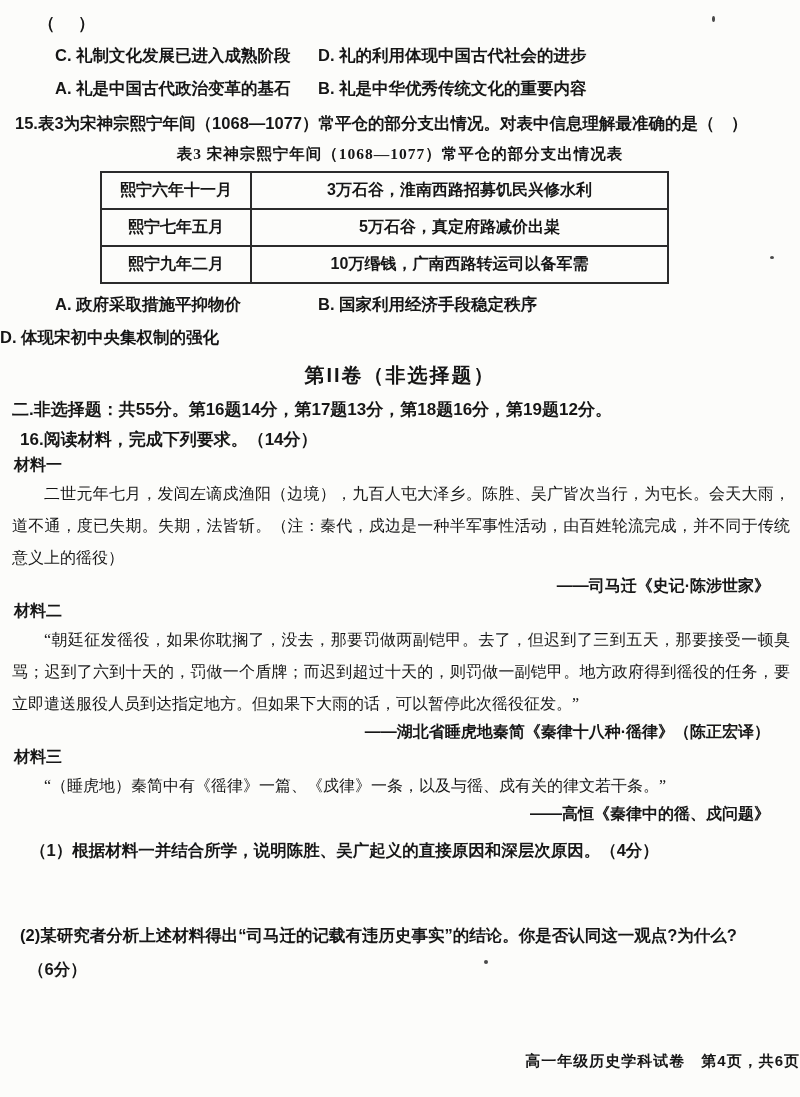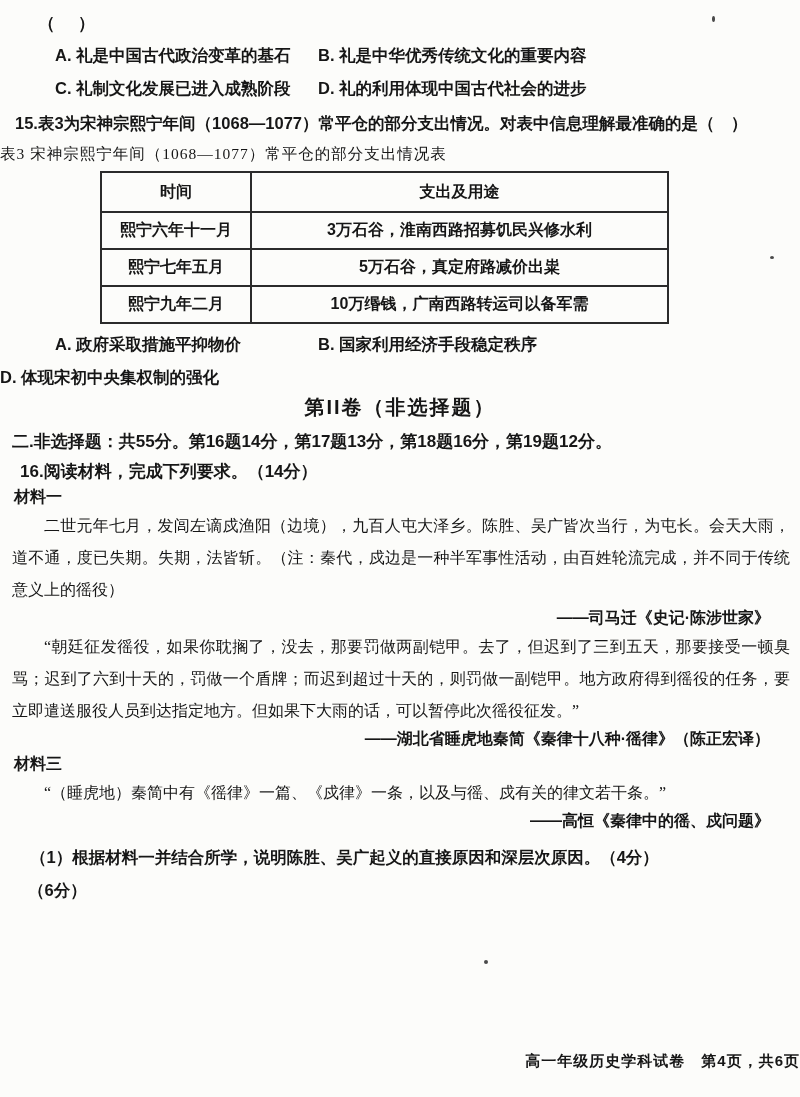--- a/index.html
+++ b/index.html
@@ -7,28 +7,28 @@
   .page{
     position:relative;width:800px;height:1097px;background:#fcfcfa;
     color:#161616;font-family:"Liberation Sans","DejaVu Sans",sans-serif;
     overflow:hidden;
   }
   .paren{margin:12px 0 0 38px;font-size:17px;font-weight:700;letter-spacing:3px;}
   .optrow{display:flex;margin-top:8px;font-size:16.5px;font-weight:700;line-height:1.5;}
   .optrow .opt-left{margin-left:55px;width:263px;flex:0 0 auto;}
   .optrow .opt-right{flex:1;}
   .stem{margin:10px 18px 0 15px;font-size:16.5px;font-weight:700;line-height:1.5;}
-  .tbl-title{margin-top:9px;font-size:15.5px;font-weight:400;
+  .tbl-title{margin-top:9px;text-align:center;font-size:15.5px;font-weight:700;
     font-family:"Liberation Serif","DejaVu Serif",serif;letter-spacing:1px;}
   table.spend{border-collapse:collapse;margin:6px 0 0 100px;table-layout:fixed;}
   table.spend td{border:2px solid #2b2b2b;text-align:center;vertical-align:middle;
     font-size:16px;font-weight:600;padding:0;}
   table.spend tr.head-row td{height:38px;font-weight:700;}
   table.spend tr.data-row td{height:35px;}
-  .sec-heading{margin-top:4px;text-align:center;font-size:20px;font-weight:700;letter-spacing:2px;}
+  .sec-heading{margin-top:12px;text-align:center;font-size:20px;font-weight:700;letter-spacing:2px;}
   .intro{margin:9px 0 0 12px;font-size:17px;font-weight:700;}
   .q16-title{margin:7px 0 0 20px;font-size:17px;font-weight:700;}
   .mat-label{margin:4px 0 0 14px;font-size:16px;font-weight:700;}
   .mat-text{margin:2px 10px 0 12px;font-size:16px;line-height:2.0;text-indent:2em;
     text-align:justify;font-family:"Liberation Serif","DejaVu Serif",serif;}
   .mat-source{margin:2px 30px 0 0;text-align:right;font-size:16px;font-weight:700;}
   .qline{margin:12px 18px 0 30px;font-size:16.5px;font-weight:700;line-height:1.6;}
   .q2line{margin:58px 8px 0 20px;font-size:16.5px;font-weight:700;line-height:1.7;}
   .q2score{margin:10px 0 0 28px;font-size:16.5px;font-weight:700;}
   .footer{position:absolute;left:0;right:0;bottom:26px;text-align:right;
@@ -39,42 +39,38 @@
   #speck3{left:484px;top:960px;width:4px;height:4px;}
 </style>
 </head>
 <body>
 
 <div class="page">
 
   <div class="paren">（　）</div>
 
   <div class="optrow">
+    <span class="opt-left">C. 礼制文化发展已进入成熟阶段</span>
+    <span class="opt-right">D. 礼的利用体现中国古代社会的进步</span>
+  </div>
+  <div class="optrow">
     <span class="opt-left">A. 礼是中国古代政治变革的基石</span>
     <span class="opt-right">B. 礼是中华优秀传统文化的重要内容</span>
-  </div>
-  <div class="optrow">
-    <span class="opt-left">C. 礼制文化发展已进入成熟阶段</span>
-    <span class="opt-right">D. 礼的利用体现中国古代社会的进步</span>
   </div>
 
   <div class="stem">15.表3为宋神宗熙宁年间（1068—1077）常平仓的部分支出情况。对表中信息理解最准确的是（　）</div>
 
   <div class="tbl-title">表3 宋神宗熙宁年间（1068—1077）常平仓的部分支出情况表</div>
 
   <table class="spend">
     <colgroup>
         <col style="width:150px">
         <col style="width:417px">
       </colgroup>
     <tbody>
-        <tr class="head-row">
-      <td>时间</td>
-      <td>支出及用途</td>
-    </tr>
     <tr class="data-row">
       <td>熙宁六年十一月</td>
       <td>3万石谷，淮南西路招募饥民兴修水利</td>
     </tr>
     <tr class="data-row">
       <td>熙宁七年五月</td>
       <td>5万石谷，真定府路减价出粜</td>
     </tr>
     <tr class="data-row">
       <td>熙宁九年二月</td>
@@ -95,31 +91,33 @@
   <div class="intro">二.非选择题：共55分。第16题14分，第17题13分，第18题16分，第19题12分。</div>
   <div class="q16-title">16.阅读材料，完成下列要求。（14分）</div>
 
   <div>
     <div class="mat-label">材料一</div>
     <p class="mat-text">二世元年七月，发闾左谪戍渔阳（边境），九百人屯大泽乡。陈胜、吴广皆次当行，为屯长。会天大雨，道不通，度已失期。失期，法皆斩。（注：秦代，戍边是一种半军事性活动，由百姓轮流完成，并不同于传统意义上的徭役）</p>
     <div class="mat-source">——司马迁《史记·陈涉世家》</div>
   </div>
 
   <div>
+    <div class="mat-label">材料二</div>
     <p class="mat-text">“朝廷征发徭役，如果你耽搁了，没去，那要罚做两副铠甲。去了，但迟到了三到五天，那要接受一顿臭骂；迟到了六到十天的，罚做一个盾牌；而迟到超过十天的，则罚做一副铠甲。地方政府得到徭役的任务，要立即遣送服役人员到达指定地方。但如果下大雨的话，可以暂停此次徭役征发。”</p>
     <div class="mat-source">——湖北省睡虎地秦简《秦律十八种·徭律》（陈正宏译）</div>
   </div>
 
   <div>
     <div class="mat-label">材料三</div>
     <p class="mat-text">“（睡虎地）秦简中有《徭律》一篇、《戍律》一条，以及与徭、戍有关的律文若干条。”</p>
     <div class="mat-source">——高恒《秦律中的徭、戍问题》</div>
   </div>
 
   <div class="qline">（1）根据材料一并结合所学，说明陈胜、吴广起义的直接原因和深层次原因。（4分）</div>
+  <div class="q2line">(2)某研究者分析上述材料得出“司马迁的记载有违历史事实”的结论。你是否认同这一观点?为什么?</div>
   <div class="q2score">（6分）</div>
 
   <div class="footer">高一年级历史学科试卷　第4页，共6页</div>
 
   <div class="speck" id="speck1"></div>
   <div class="speck" id="speck2"></div>
   <div class="speck" id="speck3"></div>
 </div>
 
 </body></html>

